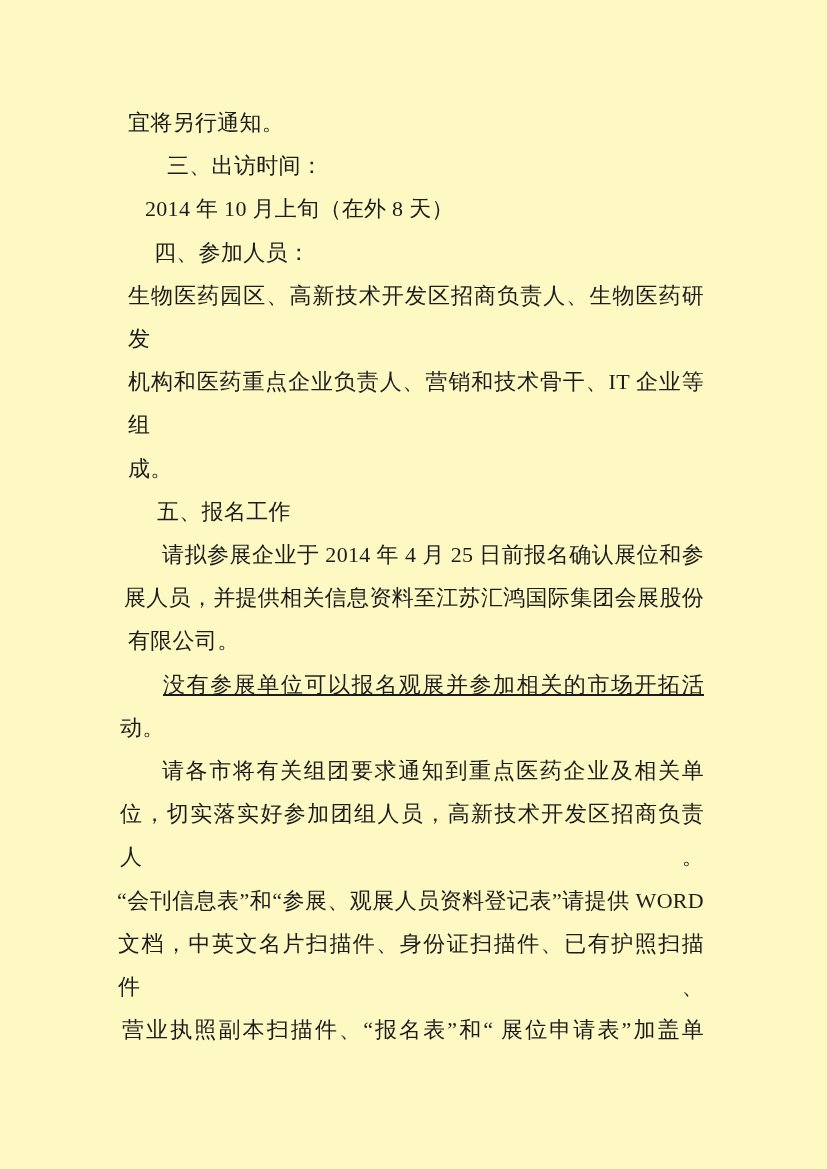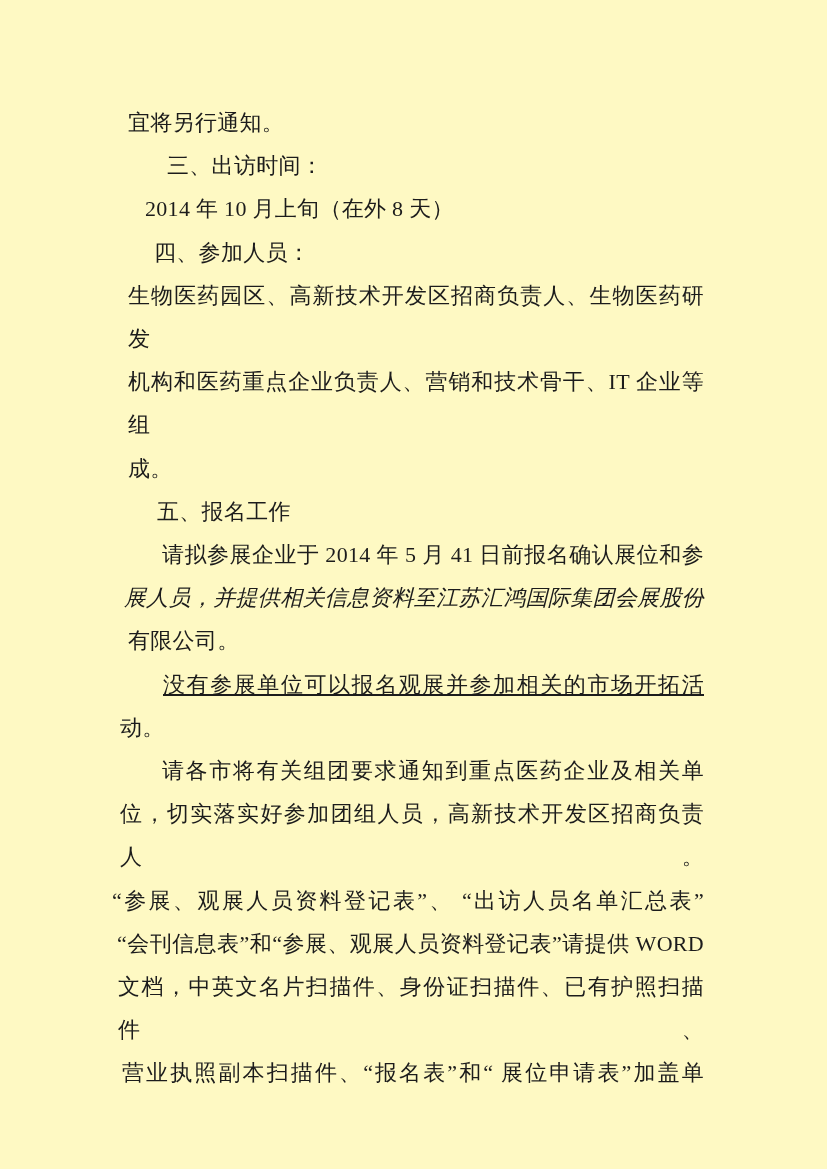--- a/index.html
+++ b/index.html
@@ -41,25 +41,24 @@
 <div class="page">
   <div class="text-block" id="text-block" style="color: rgb(28, 28, 28);">
       <div class="line" style="margin-left: 4px;">宜将另行通知。</div>
       <div class="line" style="margin-left: 43px;">三、出访时间：</div>
       <div class="line" style="margin-left: 21px;">2014 年 10 月上旬（在外 8 天）</div>
       <div class="line" style="margin-left: 30px;">四、参加人员：</div>
       <div class="line fill" style="margin-left: 4px;">生物医药园区、高新技术开发区招商负责人、生物医药研发</div>
       <div class="line fill" style="margin-left: 4px;">机构和医药重点企业负责人、营销和技术骨干、IT 企业等组</div>
       <div class="line" style="margin-left: 4px;">成。</div>
       <div class="line" style="margin-left: 33px;">五、报名工作</div>
-      <div class="line fill" style="margin-left: 38px;">请拟参展企业于 2014 年 5 月 41 日前报名确认展位和参</div>
-      <div class="line fill" style="margin-left: 0px; font-style: italic;">展人员，并提供相关信息资料至江苏汇鸿国际集团会展股份</div>
+      <div class="line fill" style="margin-left: 38px;">请拟参展企业于 2014 年 4 月 25 日前报名确认展位和参</div>
+      <div class="line fill" style="margin-left: 0px;">展人员，并提供相关信息资料至江苏汇鸿国际集团会展股份</div>
       <div class="line" style="margin-left: 4px;">有限公司。</div>
       <div class="line fill" style="margin-left: 39px; text-decoration: underline;">没有参展单位可以报名观展并参加相关的市场开拓活</div>
       <div class="line" style="margin-left: -4px;">动。</div>
       <div class="line fill" style="margin-left: 38px;">请各市将有关组团要求通知到重点医药企业及相关单</div>
       <div class="line fill" style="margin-left: -4px;">位，切实落实好参加团组人员，高新技术开发区招商负责人。</div>
-      <div class="line fill" style="margin-left: -12px;">“参展、观展人员资料登记表”、 “出访人员名单汇总表”</div>
       <div class="line fill" style="margin-left: -7px;">“会刊信息表”和“参展、观展人员资料登记表”请提供 WORD</div>
       <div class="line fill" style="margin-left: -6px;">文档，中英文名片扫描件、身份证扫描件、已有护照扫描件、</div>
       <div class="line fill" style="margin-left: -2px;">营业执照副本扫描件、“报名表”和“ 展位申请表”加盖单</div>
     </div>
 </div>
 
 </body></html>

